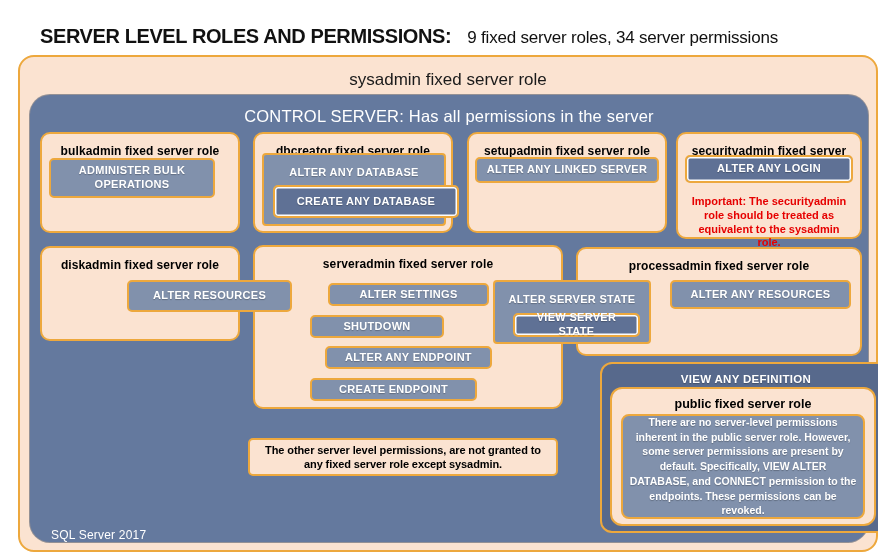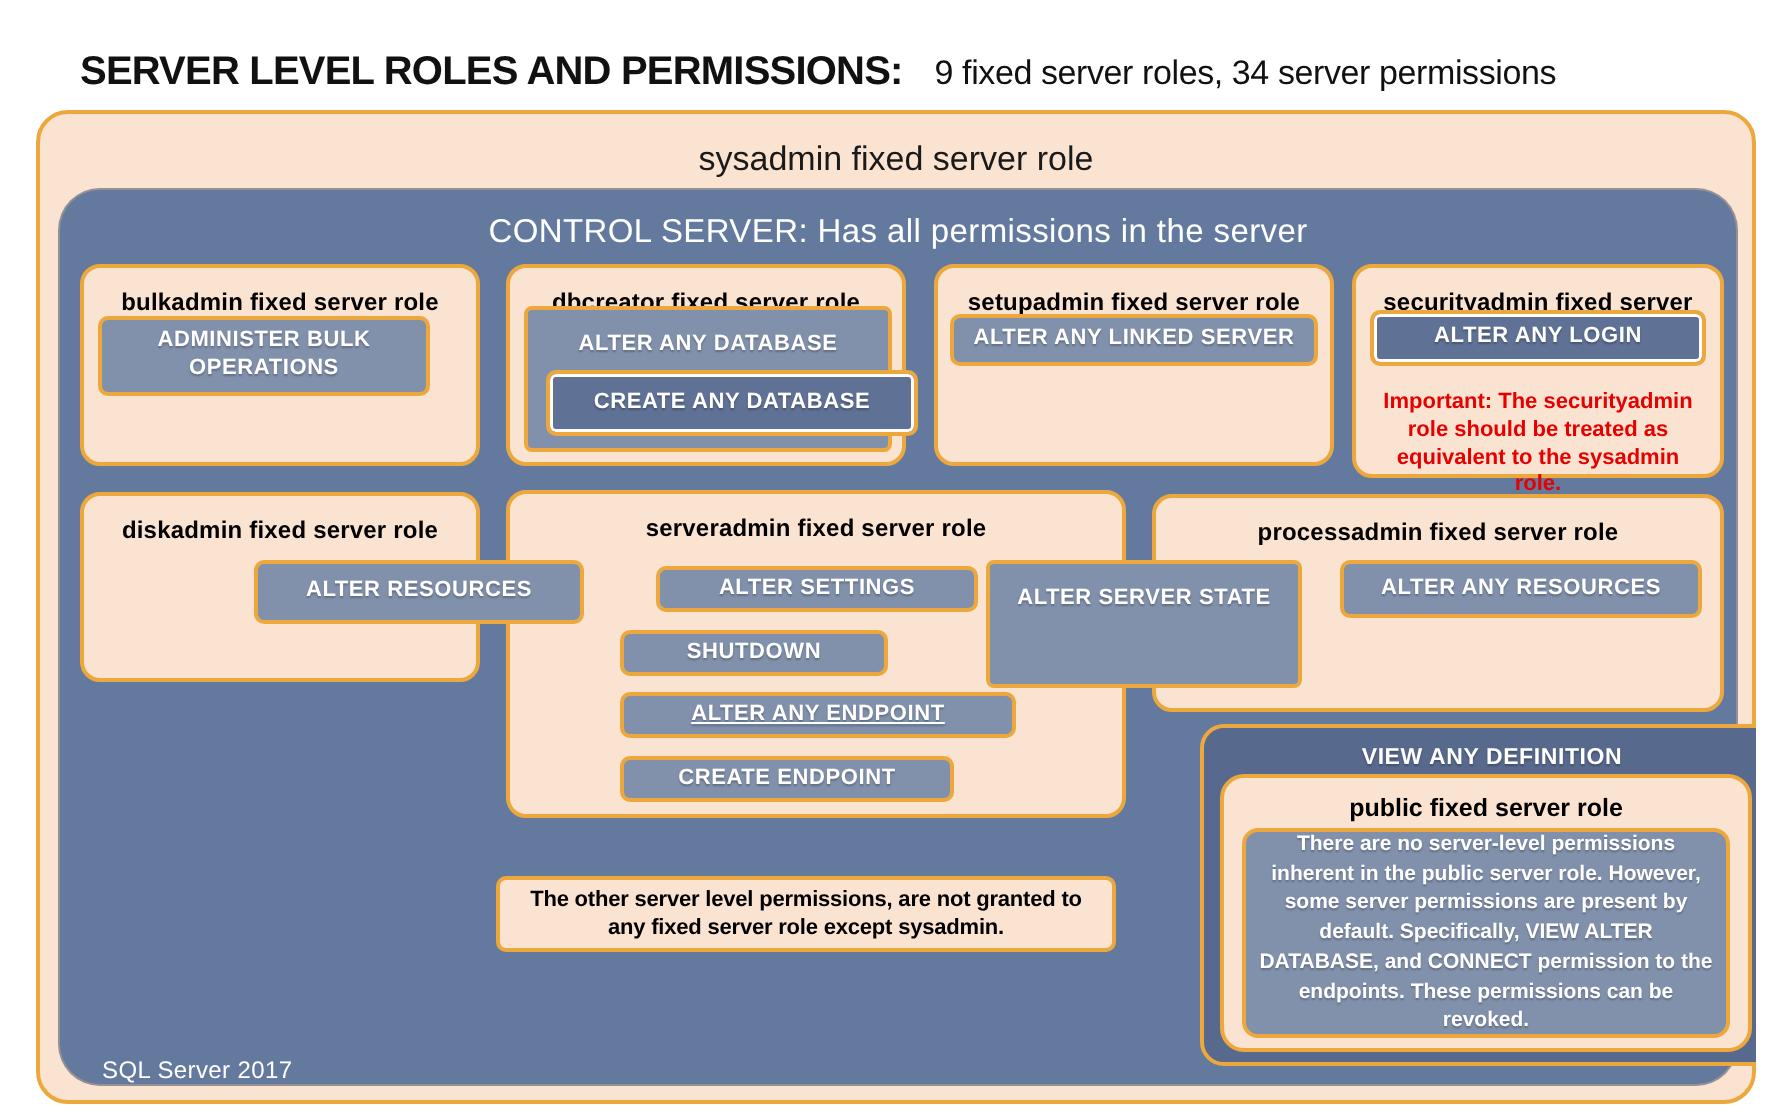--- a/index.html
+++ b/index.html
@@ -105,33 +105,34 @@
   </div>
 
   <div class="role" style="left:30px;top:236px;width:200px;height:95px;">
     <div class="role-title">diskadmin fixed server role</div>
   </div>
 
   <div class="role" style="left:243px;top:235px;width:310px;height:164px;">
     <div class="role-title">serveradmin fixed server role</div>
     <div class="perm" style="left:55px;top:36px;width:161px;height:23px;margin-left:18px;">ALTER SETTINGS</div>
     <div class="perm" style="left:55px;top:68px;width:134px;height:23px;">SHUTDOWN</div>
-    <div class="perm" style="left:55px;top:99px;width:198px;height:23px;text-decoration:underline;">ALTER ANY ENDPOINT</div>
+    <div class="perm" style="left:70px;top:99px;width:167px;height:23px;">ALTER ANY ENDPOINT</div>
     <div class="perm" style="left:55px;top:131px;width:167px;height:23px;">CREATE ENDPOINT</div>
   </div>
 
   <div class="role" style="left:566px;top:237px;width:286px;height:109px;">
     <div class="role-title">processadmin fixed server role</div>
     <div class="perm" style="left:92px;top:31px;width:181px;height:29px;">ALTER ANY RESOURCES</div>
   </div>
 
   <div class="perm" style="left:117px;top:270px;width:165px;height:32px;">ALTER RESOURCES</div>
 
   <div class="perm-group" style="left:483px;top:270px;width:158px;height:64px;">
     <div class="group-label">ALTER SERVER STATE</div>
+    <div class="perm inset" style="left:18px;top:31px;width:127px;height:24px;">VIEW SERVER STATE</div>
   </div>
 
   <div class="footnote-box">The other server level permissions, are not granted to any fixed server role except sysadmin.</div>
 
   <div class="view-panel">
     <div class="view-panel-title">VIEW ANY DEFINITION</div>
     <div class="public-box">
       <div class="public-title">public fixed server role</div>
       <div class="public-note">There are no server-level permissions inherent in the public server role. However, some server permissions are present by default. Specifically, VIEW ALTER DATABASE, and CONNECT permission to the endpoints. These permissions can be revoked.</div>
     </div>

